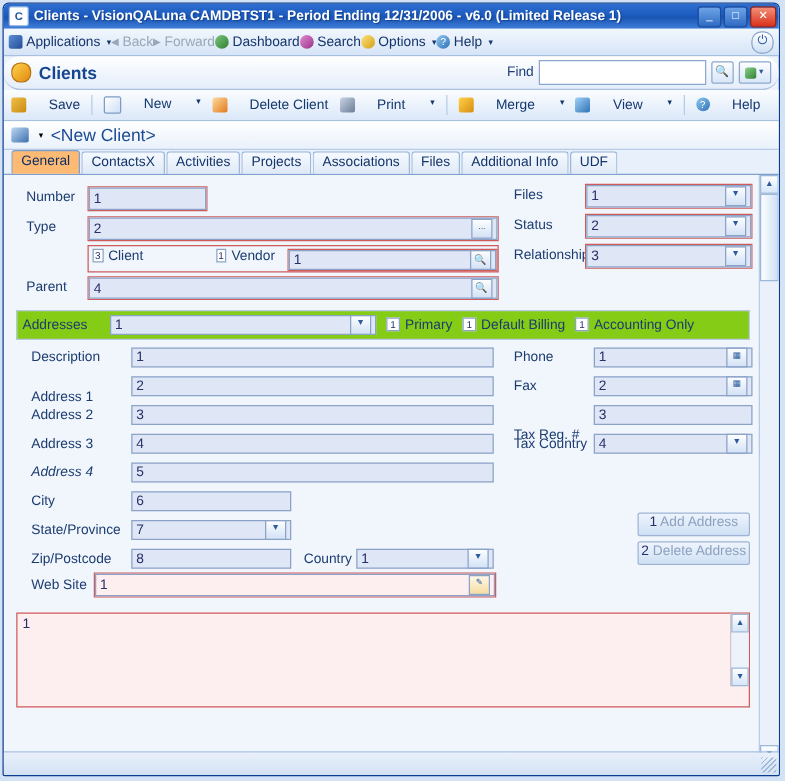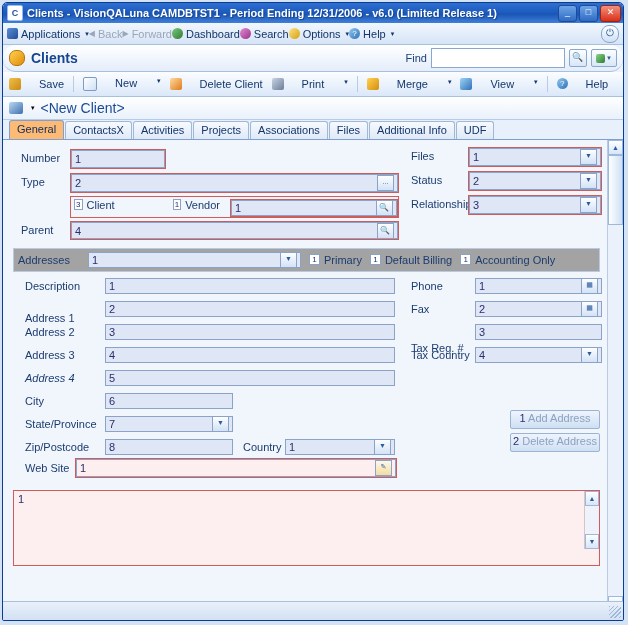--- a/index.html
+++ b/index.html
@@ -162,21 +162,21 @@
     background:linear-gradient(to bottom,#fdfeff,#d3e2f6);
     font-size:8px;text-align:center;line-height:13px;color:#2b5c9e;
   }
   .row{display:flex;align-items:flex-start;}
   .chk{
     width:11px;height:11px;border:1px solid #8ca3c8;background:#fff;
     display:inline-block;margin-right:4px;font-size:8px;text-align:center;
     line-height:10px;color:#27306b;
   }
   .addr-band{
-    background:#a3a3a3;border:1px solid #b9c9e2;
+    background:#84cc16;border:1px solid #b9c9e2;
     padding:3px 4px;display:flex;align-items:center;gap:8px;
   }
   .btn-addr{
     width:88px;height:17px;border:1px solid #9cb3d4;border-radius:2px;
     background:linear-gradient(to bottom,#eef4fd,#cfe0f4);
     color:#8da2c0;font-size:11px;text-align:center;line-height:15px;
   }
   .btn-addr .num{color:#27306b;}
   .notes-panel{
     border:1px solid #cf5b5b;background:#fdeef0;margin-top:6px;height:76px;

